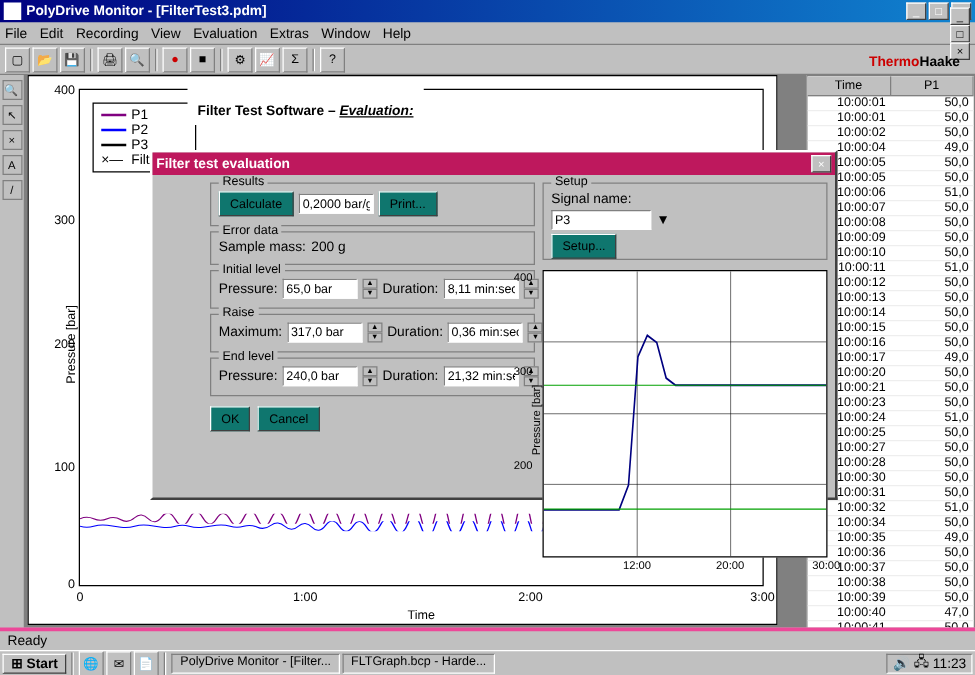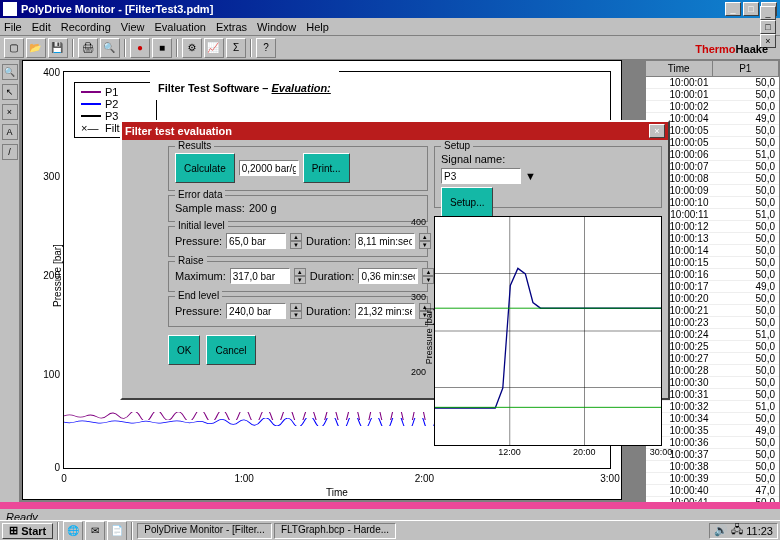--- a/index.html
+++ b/index.html
@@ -34,40 +34,40 @@
 .datapanel { position: absolute; right: 0; top: 0; width: 135px; height: 100%; background: #fff; border: 1px solid #808080; overflow: hidden; }
 .datapanel .hdr { display: flex; background: #c0c0c0; border-bottom: 1px solid #808080; }
 .datapanel .hdr div { flex: 1; padding: 2px 4px; border-right: 1px solid #808080; font-size: 10px; text-align: center; }
 .datapanel .row { display: flex; border-bottom: 1px solid #eee; }
 .datapanel .row div { flex: 1; padding: 0 4px; font-size: 10px; text-align: right; }
 .datapanel .row div:first-child { text-align: right; }
 .overlay-title { position: absolute; left: 150px; top: 70px; font-size: 22px; font-weight: bold; z-index: 5; background: #fff; padding: 2px 8px;}
 .overlay-title .ev { font-style: italic; text-decoration: underline; }
 
 .dialog { position: absolute; left: 120px; top: 120px; width: 550px; height: 280px; background: #c0c0c0; border: 2px solid; border-color: #fff #404040 #404040 #fff; z-index: 10; }
-.dialog .titlebar { background: #b91c1c; }
+.dialog .titlebar { background: #be185d; }
 .dlgbody { position: relative; padding: 6px; height: calc(100% - 18px); display: flex; gap: 6px; margin-left: 40px; }
 .leftcol { width: 260px; display: flex; flex-direction: column; gap: 4px; }
 .rightcol { flex: 1; position: relative; }
 .group { border: 1px solid #808080; padding: 6px 6px 4px 6px; position: relative; }
 .group .glabel { position: absolute; top: -7px; left: 6px; background: #c0c0c0; padding: 0 3px; font-size: 10px; }
 .frow { display: flex; align-items: center; gap: 4px; margin-bottom: 3px; font-size: 10px; }
 .frow label { width: 70px; }
 .frow input { width: 60px; height: 16px; border: 1px solid; border-color: #808080 #fff #fff #808080; background: #fff; font-size: 10px; padding: 0 2px; }
-.btn { height: 30px; padding: 0 8px; background: #14b8a6; border: 1px solid; border-color: #fff #404040 #404040 #fff; font-size: 10px; cursor: default; }
+.btn { height: 20px; padding: 0 8px; background: #0f766e; border: 1px solid; border-color: #fff #404040 #404040 #fff; font-size: 10px; cursor: default; }
 .spinbtns { display: flex; flex-direction: column; }
 .spinbtns div { width: 12px; height: 8px; background: #c0c0c0; border: 1px solid #808080; font-size: 6px; text-align: center; line-height: 6px; }
 .minichart { position: absolute; left: 10px; top: 4px; right: 4px; height: 230px; background: #fff; border: 1px solid #000; }
 .minichart .grid line { stroke: #000; stroke-width: 0.5; }
 .mcytick { position: absolute; left: -24px; font-size: 9px; }
 .mcxtick { position: absolute; bottom: -12px; font-size: 9px; transform: translateX(-50%); }
 .mcylabel { position: absolute; left: -34px; top: 50%; transform: rotate(-90deg); font-size: 9px; white-space: nowrap; }
 .dlgbtns { display: flex; gap: 6px; margin-top: 4px; }
 
-.statusbar { position: absolute; bottom: 20px; left: 0; right: 0; height: 18px; background: #c0c0c0; border-top: 7px solid #ec4899; padding: 2px 6px; font-size: 10px; font-style: italic; }
+.statusbar { position: absolute; bottom: 20px; left: 0; right: 0; height: 18px; background: #c0c0c0; border-top: 3px solid #ec4899; padding: 2px 6px; font-size: 10px; }
 .taskbar { position: absolute; bottom: 0; left: 0; right: 0; height: 20px; background: #c0c0c0; border-top: 1px solid #fff; display: flex; align-items: center; gap: 2px; padding: 0 2px; }
 .startbtn { height: 16px; padding: 0 6px; background: #c0c0c0; border: 1px solid; border-color: #fff #404040 #404040 #fff; font-weight: bold; font-size: 10px; display: flex; align-items: center; gap: 3px; }
 .taskbtn { height: 16px; padding: 0 6px; background: #c0c0c0; border: 1px solid; border-color: #808080 #fff #fff #808080; font-size: 10px; max-width: 140px; overflow: hidden; white-space: nowrap; }
 .tray { margin-left: auto; height: 16px; border: 1px solid; border-color: #808080 #fff #fff #808080; padding: 0 4px; font-size: 10px; display: flex; align-items: center; gap: 3px; }
 </style>
 </head>
 <body>
 
 <div class="titlebar">
   <div class="icon"></div>

